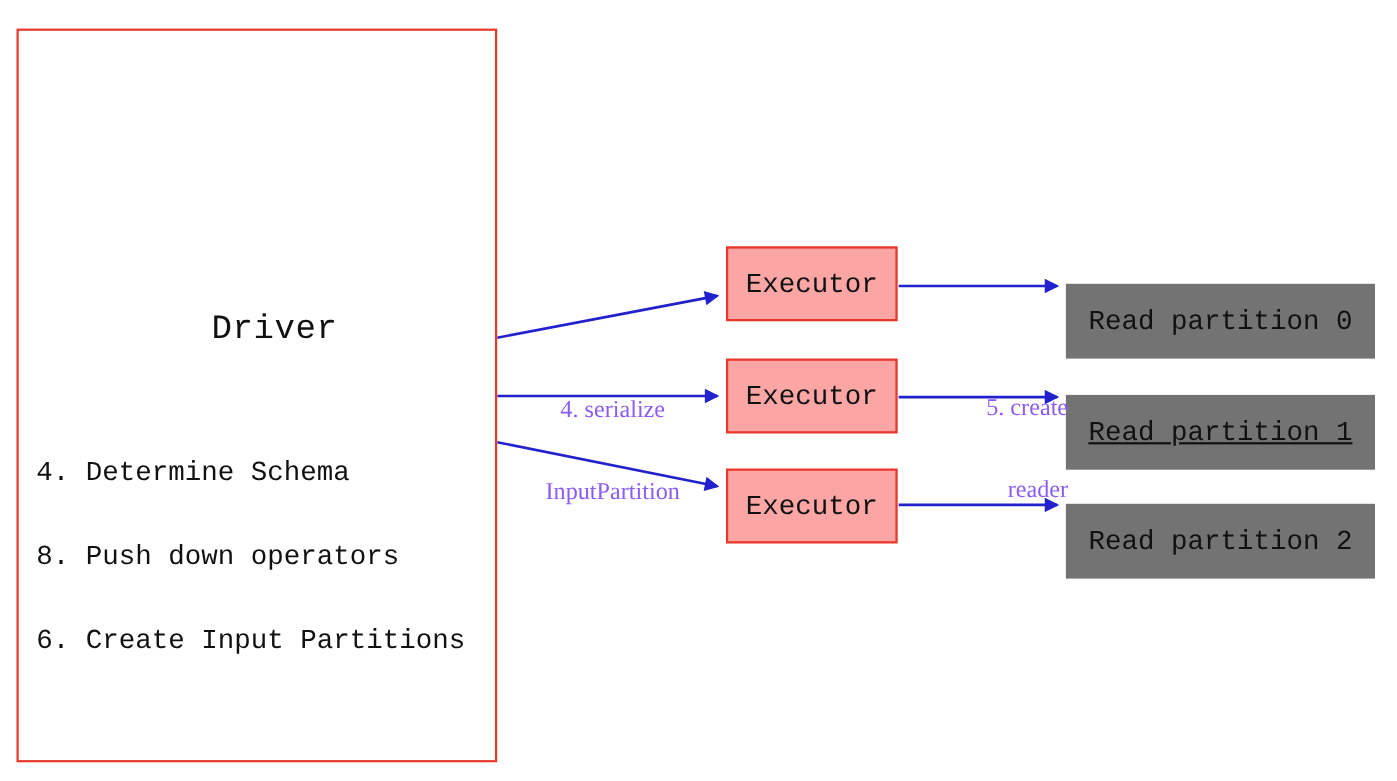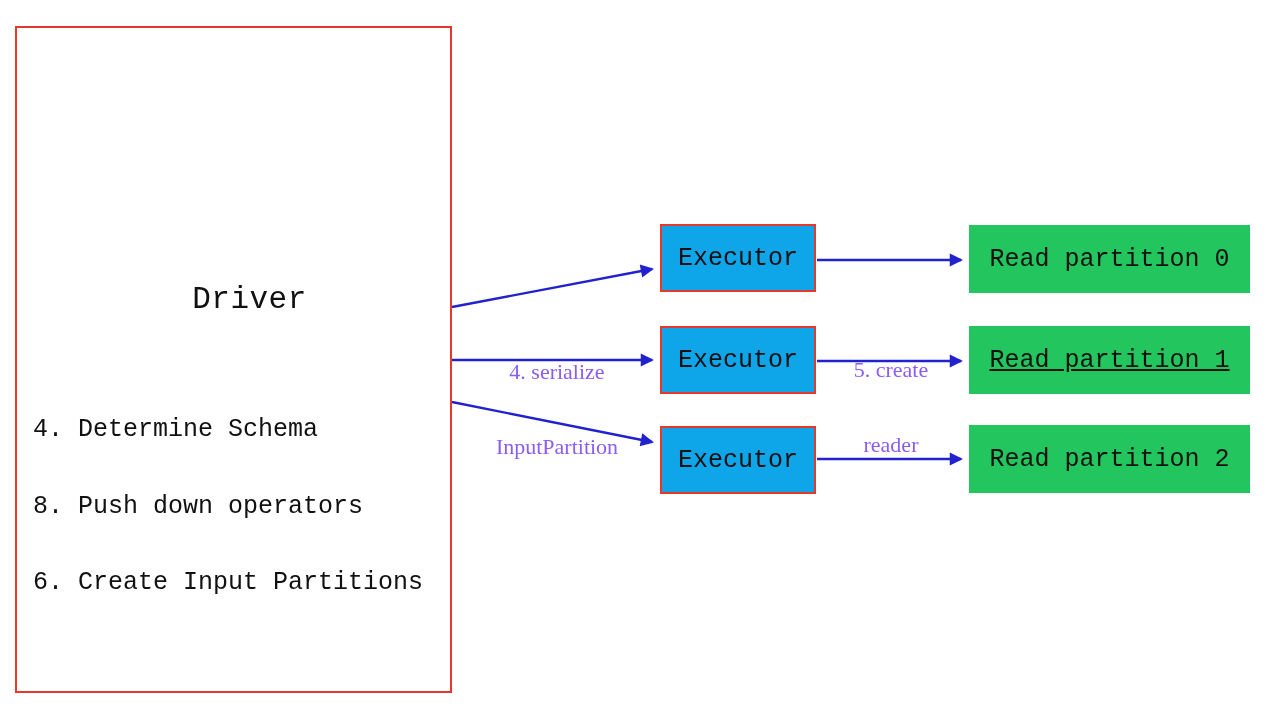--- a/index.html
+++ b/index.html
@@ -60,31 +60,32 @@
     justify-content: center;
     font-size: 25px;
     white-space: pre;
     box-sizing: border-box;
   }
   .executor {
     left: 660px;
     width: 156px;
     height: 68px;
     border: 2px solid #e8382c;
-    background: #0ea5e9;
+    background: #fca5a5;
   }
   .executor-1 { top: 224px; }
   .executor-2 { top: 326px; }
   .executor-3 { top: 426px; }
   .partition {
     left: 969px;
     width: 281px;
     height: 68px;
-    background: #22c55e;
+    background: #737373;
     border: none;
+    margin-top: 33px;
   }
   .partition-0 { top: 225px; }
   .partition-1 { top: 326px; text-decoration: underline; }
   .partition-2 { top: 425px; font-family: Liberation Mono, monospace; }
   .edge-label {
     position: absolute;
     text-align: center;
     font-family: "Liberation Serif", "DejaVu Serif", serif;
     font-size: 22px;
     line-height: 25px;
@@ -93,20 +94,21 @@
   }
   .serialize-label {
     left: 447px;
     top: 309px;
     width: 220px;
   }
   .create-reader-label {
     left: 811px;
     top: 307px;
     width: 160px;
+    text-align: right;
   }
 </style>
 </head>
 <body>
 
 <div class="canvas">
 
   <svg class="arrows-layer" viewBox="0 0 1270 710" xmlns="http://www.w3.org/2000/svg" aria-hidden="true">
     <defs>
       <marker id="arrowhead" viewBox="0 0 10 10" refX="8.5" refY="5" markerWidth="6.5" markerHeight="5.5" orient="auto">

